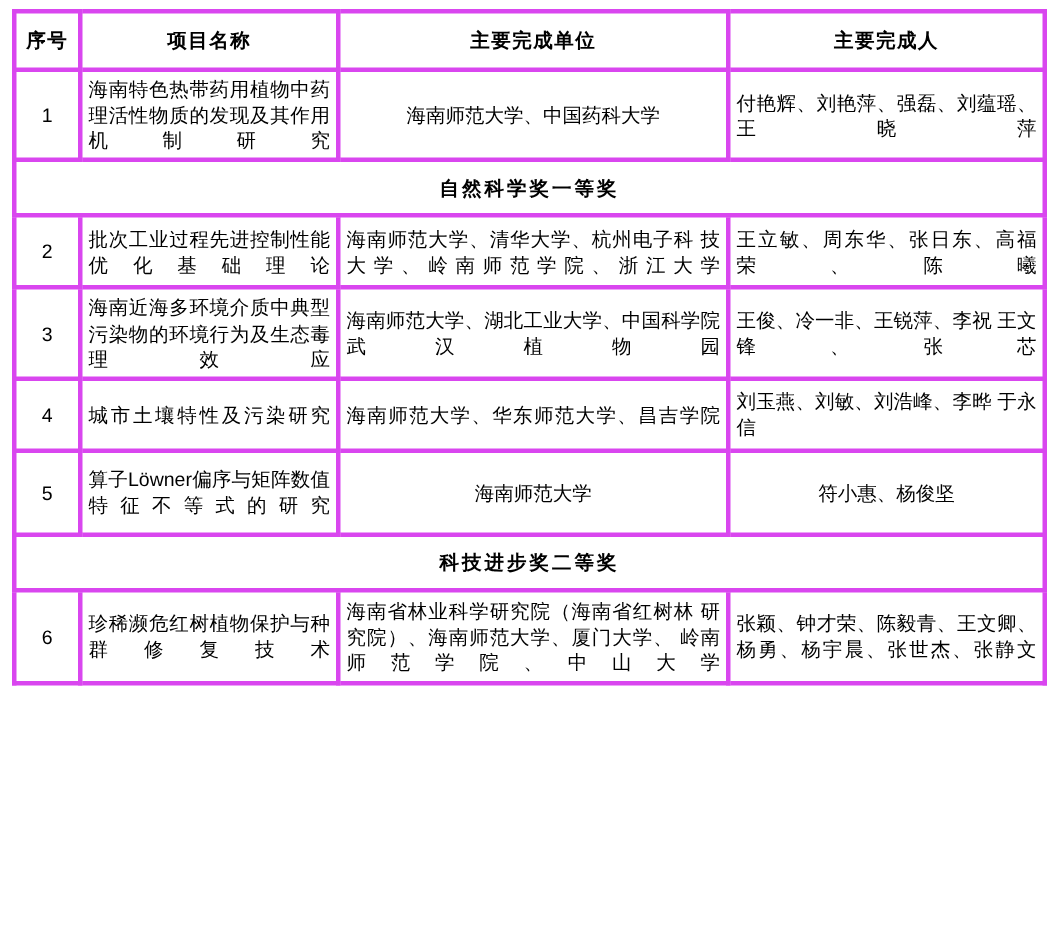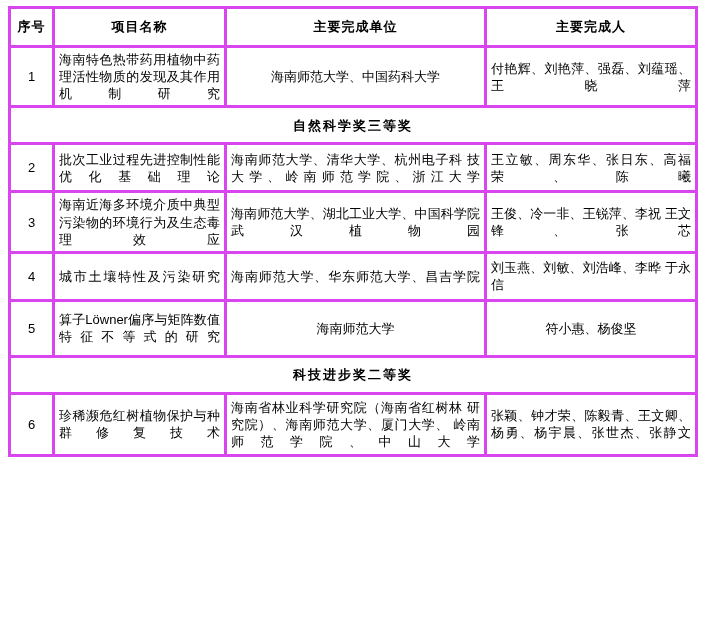--- a/index.html
+++ b/index.html
@@ -104,21 +104,21 @@
       </tr>
 
       <tr style="height:60px;">
         <td class="no-cell">1</td>
         <td class="name-cell">海南特色热带药用植物中药理活性物质的发现及其作用机制研究</td>
         <td class="unit-cell center-one">海南师范大学、中国药科大学</td>
         <td class="people-cell">付艳辉、刘艳萍、强磊、刘蕴瑶、王晓萍</td>
       </tr>
 
       <tr class="section">
-        <td colspan="4">自然科学奖三等奖</td>
+        <td colspan="4">自然科学奖一等奖</td>
       </tr>
       <tr style="height:48px;">
         <td class="no-cell">2</td>
         <td class="name-cell">批次工业过程先进控制性能优化基础理论</td>
         <td class="unit-cell">海南师范大学、清华大学、杭州电子科 技大学、岭南师范学院、浙江大学</td>
         <td class="people-cell">王立敏、周东华、张日东、高福荣、陈曦</td>
       </tr>
       <tr style="height:60px;">
         <td class="no-cell">3</td>
         <td class="name-cell">海南近海多环境介质中典型污染物的环境行为及生态毒理效应</td>

